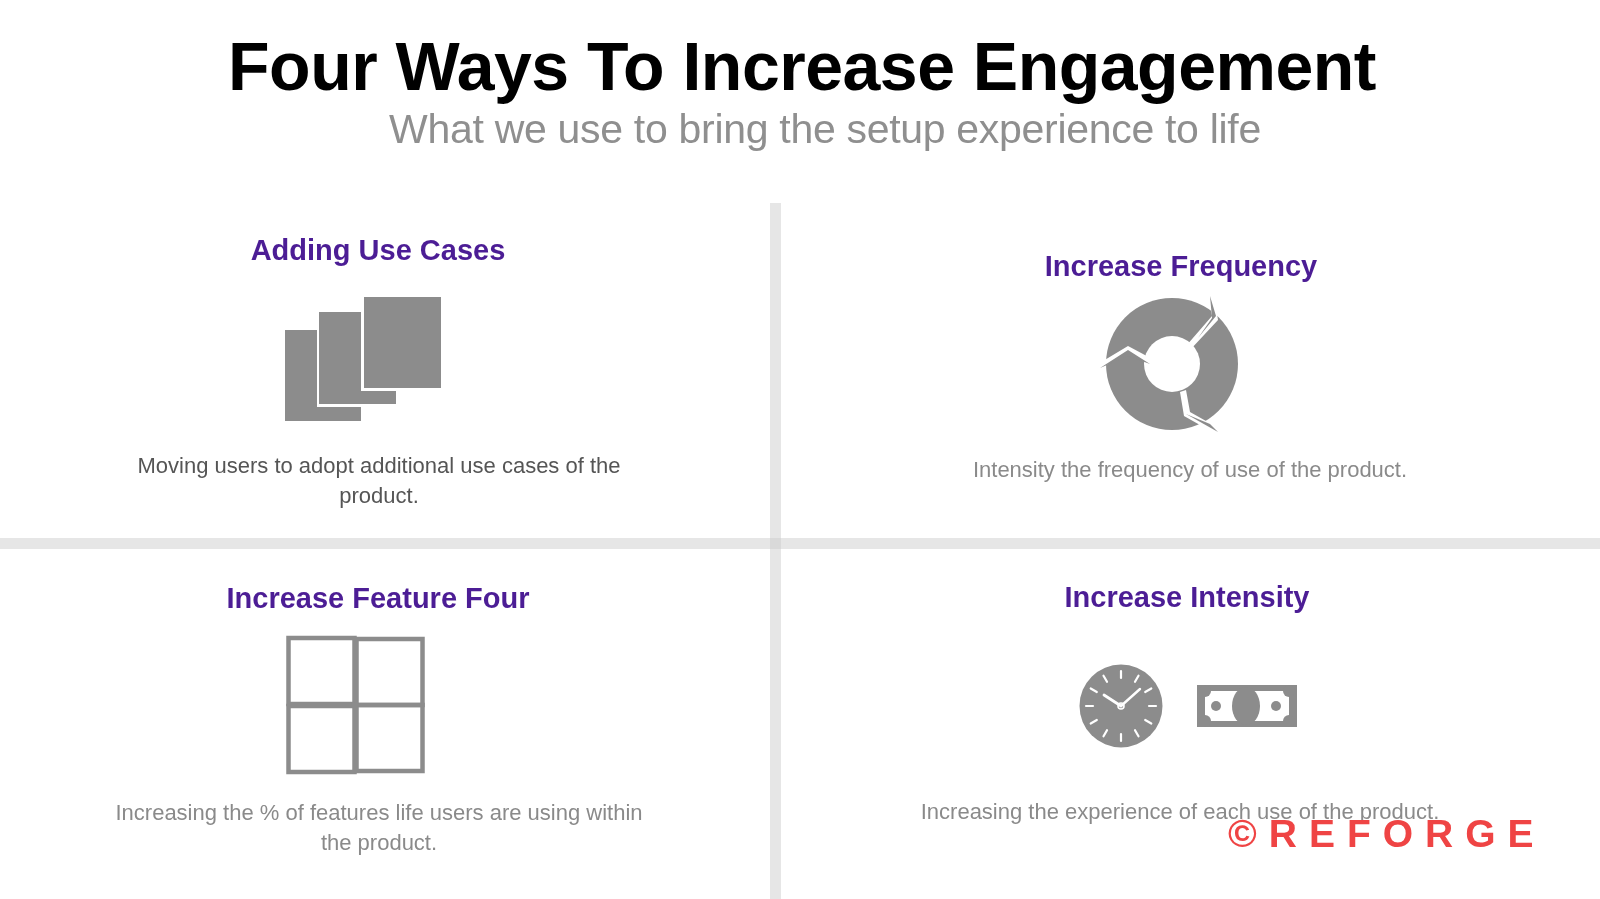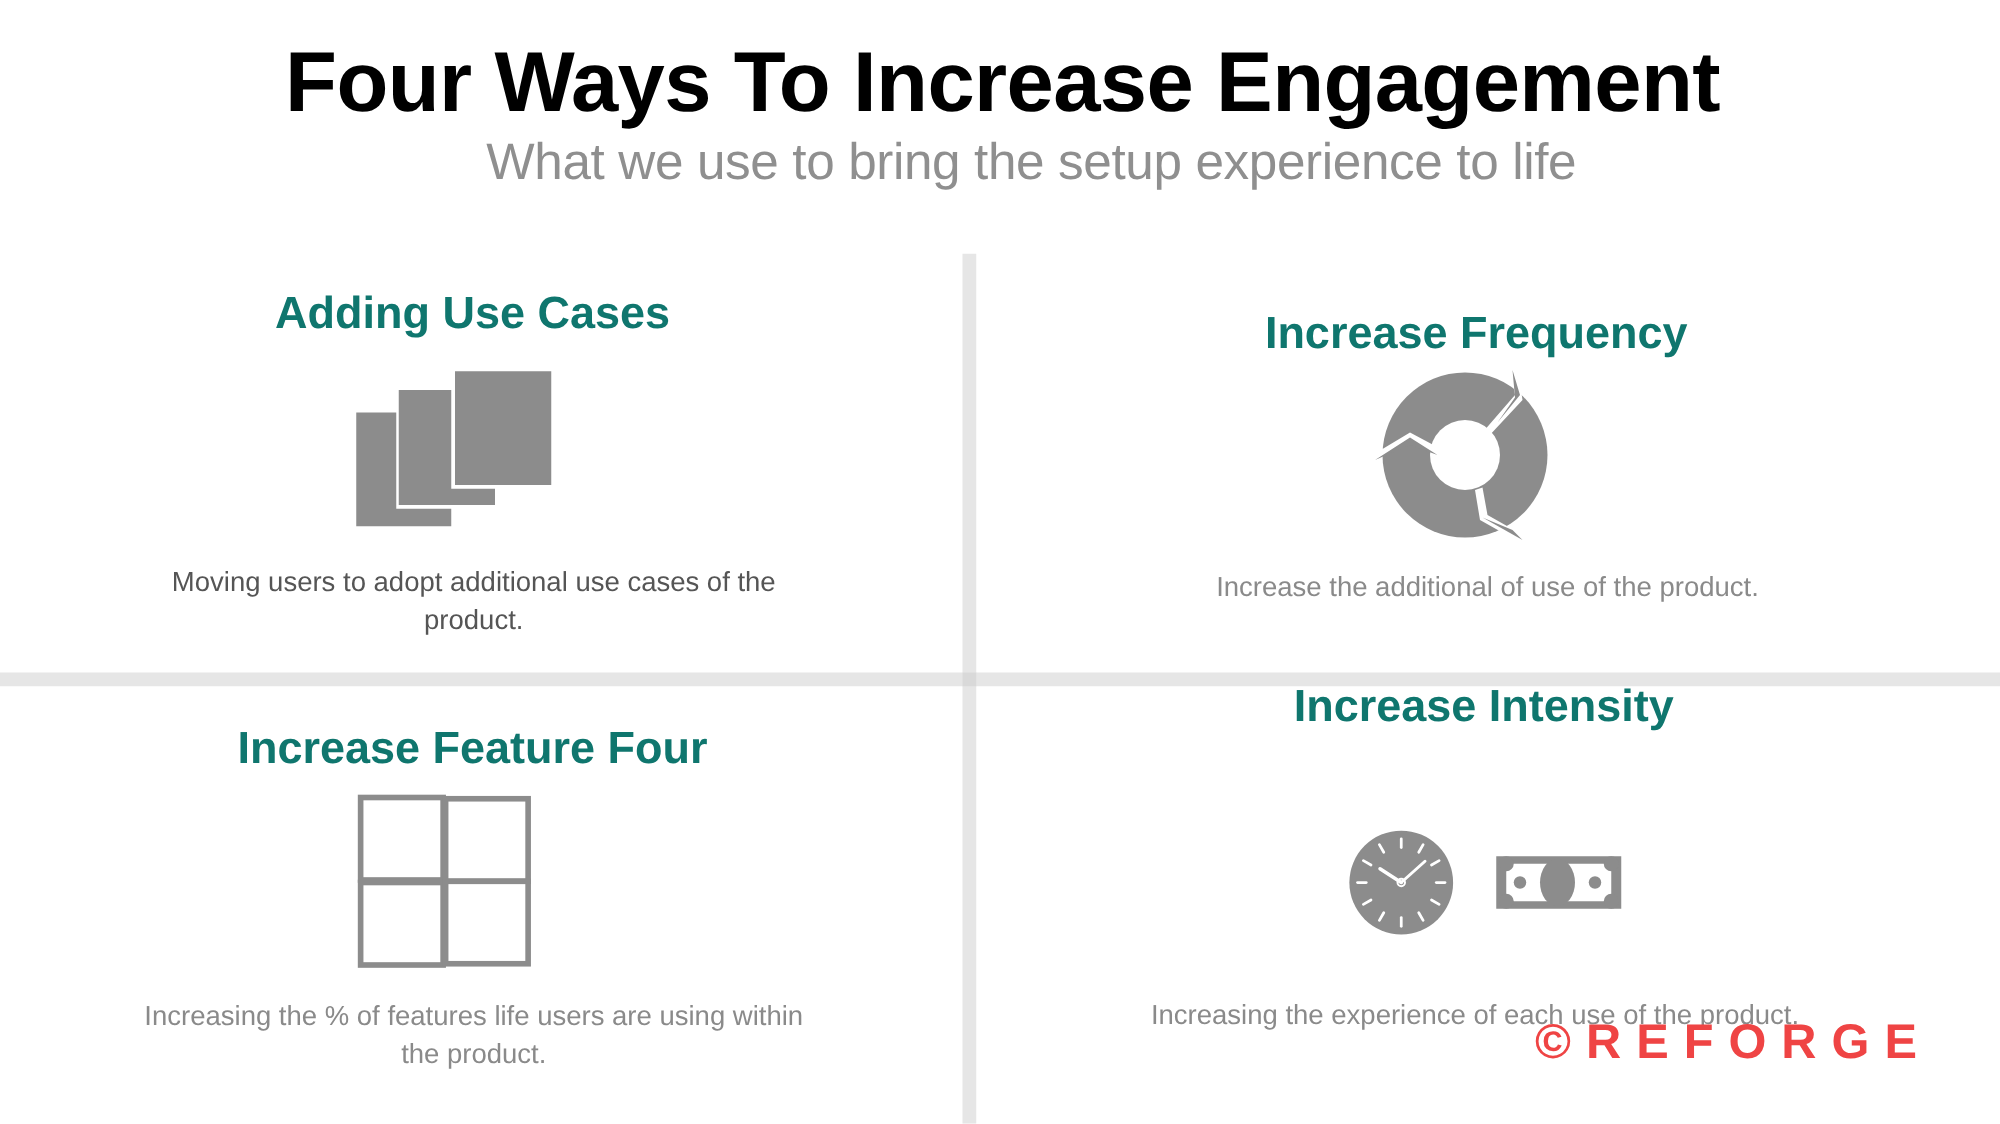--- a/index.html
+++ b/index.html
@@ -6,21 +6,21 @@
     body { width: 1600px; height: 899px; position: relative; overflow: hidden;
            font-family: "Liberation Sans", sans-serif; }
     .title { position: absolute; left: 0; width: 1572px; top: 26px; text-align: center;
              font-size: 68px; font-weight: bold; color: #000; letter-spacing: -0.5px;
              line-height: 80px; padding-left: 16px; }
     .subtitle { position: absolute; left: 0; width: 1584px; top: 104px; text-align: center;
                 font-size: 41px; color: #8f8f8f; line-height: 50px; letter-spacing: -0.3px; padding-left: 33px; }
     .vdiv { position: absolute; left: 770px; top: 203px; width: 11px; height: 696px; background: #e6e6e6; }
     .hdiv { position: absolute; left: 0; top: 538px; width: 1600px; height: 11px; background: #e6e6e6; }
     .hdiv-x { position: absolute; left: 770px; top: 538px; width: 11px; height: 11px; background: #d9d9d9; }
-    .heading { position: absolute; text-align: center; font-size: 36px; font-weight: bold; color: #0f766e;
+    .heading { position: absolute; text-align: center; font-size: 29px; font-weight: bold; color: #4c1d95;
                line-height: 34px; }
     .desc { position: absolute; text-align: center; font-size: 22px; line-height: 30px; color: #8a8a8a; }
     .desc.dark { color: #555555; }
     .icon { position: absolute; }
     .watermark { position: absolute; left: 1228px; top: 813px; font-size: 39px; font-weight: bold;
                  color: #ef4444; letter-spacing: 12px; line-height: 42px; }
   </style>
 </head>
 <body>
 
@@ -56,38 +56,38 @@
           <path d="M0 76 L30 58 L55 72 L60 68 L30 52 L0 70 Z" fill="black"></path>
           <path d="M110 0 L114 22 L88 52 L92 56 L120 26 L116 0 Z" fill="black"></path>
           <path d="M82 98 L86 122 L118 140 L124 136 L92 118 L88 96 Z" fill="black"></path>
         </mask>
       </defs>
       <circle cx="74" cy="70" r="66" fill="#8c8c8c" mask="url(#ringmask)"></circle>
       <polygon points="2,74 30,56 52,70 30,62" fill="#8c8c8c"></polygon>
       <polygon points="112,2 118,22 100,44 114,24" fill="#8c8c8c"></polygon>
       <polygon points="88,120 120,138 112,130" fill="#8c8c8c"></polygon>
     </svg>
-    <div class="desc" style="left:930px; width:520px; top:455px;">Increase the additional of use of the product.</div>
+    <div class="desc" style="left:930px; width:520px; top:455px;">Intensity the frequency of use of the product.</div>
   </section>
 
   <section>
     <div class="heading" style="left:178px; width:400px; top:581px;">Increase Feature Four</div>
     <svg class="icon" style="left:285px; top:635px;" width="142" height="140" viewBox="0 0 142 140">
       <g fill="none" stroke="#8c8c8c" stroke-width="4.5">
         <rect x="3.5" y="3" width="66" height="66"></rect>
         <rect x="71.5" y="4" width="66" height="66"></rect>
         <rect x="3.5" y="71" width="66" height="66"></rect>
         <rect x="71.5" y="70" width="66" height="66"></rect>
       </g>
     </svg>
     <div class="desc" style="left:100px; width:558px; top:798px;">Increasing the % of features life users are using within the product.</div>
   </section>
 
   <section>
-    <div class="heading" style="left:987px; width:400px; top:548px;">Increase Intensity</div>
+    <div class="heading" style="left:987px; width:400px; top:580px;">Increase Intensity</div>
     <svg class="icon" style="left:1079px; top:664px;" width="84" height="84" viewBox="0 0 84 84">
       <circle cx="42" cy="42" r="41.5" fill="#8c8c8c"></circle>
       <g stroke="#ffffff" stroke-width="2.2" stroke-linecap="round">
         <line x1="42" y1="7" x2="42" y2="14"></line>
         <line x1="42" y1="70" x2="42" y2="77"></line>
         <line x1="7" y1="42" x2="14" y2="42"></line>
         <line x1="70" y1="42" x2="77" y2="42"></line>
         <line x1="59.5" y1="11.7" x2="56" y2="17.8"></line>
         <line x1="72.3" y1="24.5" x2="66.2" y2="28"></line>
         <line x1="72.3" y1="59.5" x2="66.2" y2="56"></line>

